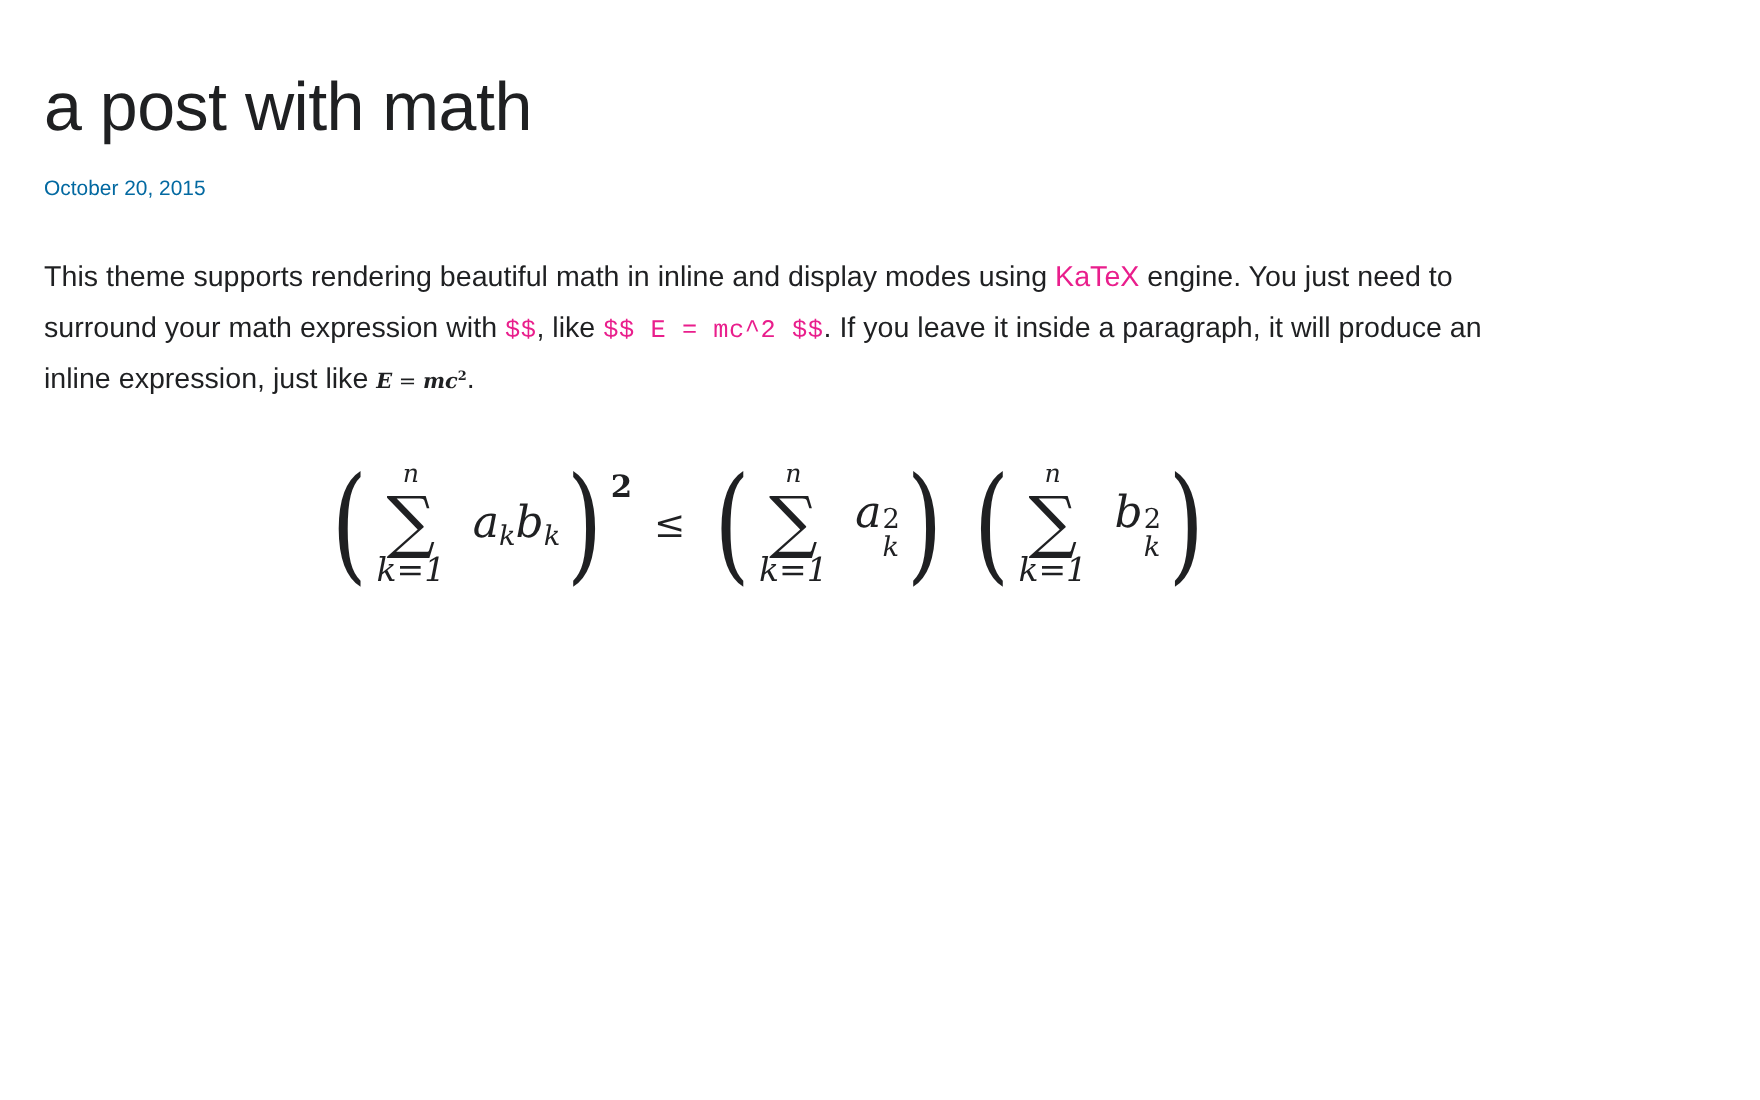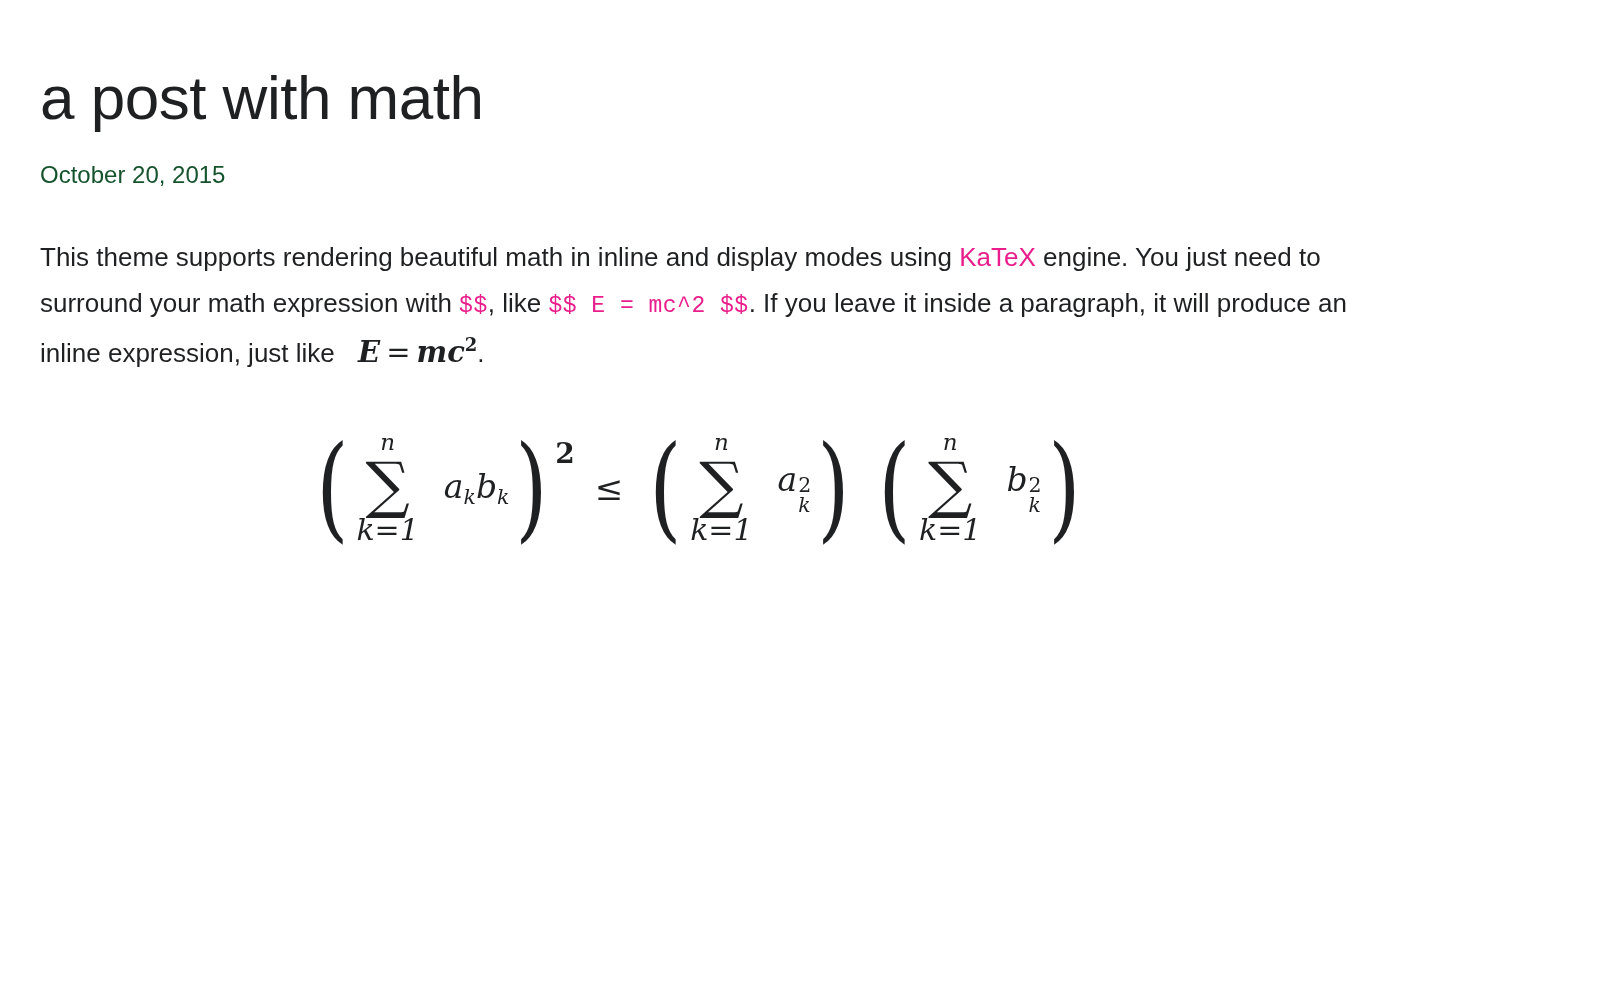--- a/index.html
+++ b/index.html
@@ -21,23 +21,23 @@
   }
   .post-title {
     font-size: 62px;
     font-weight: 400;
     line-height: 1.15;
     letter-spacing: -0.5px;
     margin: 0 0 28px 0;
     color: #1f2022;
   }
   .post-date {
-    font-size: 24px;
+    font-size: 19px;
     line-height: 1.2;
-    color: #14532d;
+    color: #0369a1;
     margin: 0 0 44px 0;
   }
   p.body-text {
     font-size: 26px;
     line-height: 1.78;
     margin: 0 0 34px 0;
     color: #1f2022;
     max-width: 1530px;
   }
   a.link {
@@ -49,23 +49,22 @@
     font-family: "Liberation Mono", monospace;
     color: #e91e8c;
     font-size: 23px;
     letter-spacing: 0.5px;
   }
   
   .math-inline {
     font-family: "DejaVu Serif", serif;
     font-style: italic;
     font-weight: 700;
-    font-size: 29px;
+    font-size: 19px;
     white-space: nowrap;
-    margin-left: 16px;
   }
   .math-inline .op {
     font-style: normal;
     font-weight: 400;
     margin: 0 6px;
   }
   .math-inline sup {
     font-size: 0.62em;
     font-style: normal;
     font-weight: 700;
@@ -110,21 +109,21 @@
     line-height: 0.92;
     font-family: "DejaVu Serif", serif;
   }
   .sum-lim-bot {
     font-style: italic;
     font-size: 30px;
     margin-top: 2px;
   }
   .term {
     font-style: italic;
-    font-size: 33px;
+    font-size: 40px;
     margin-left: 23px;
     white-space: nowrap;
   }
   .term sub {
     font-size: 0.62em;
     font-style: italic;
     vertical-align: -0.30em;
   }
   .term .subsup {
     display: inline-flex;

